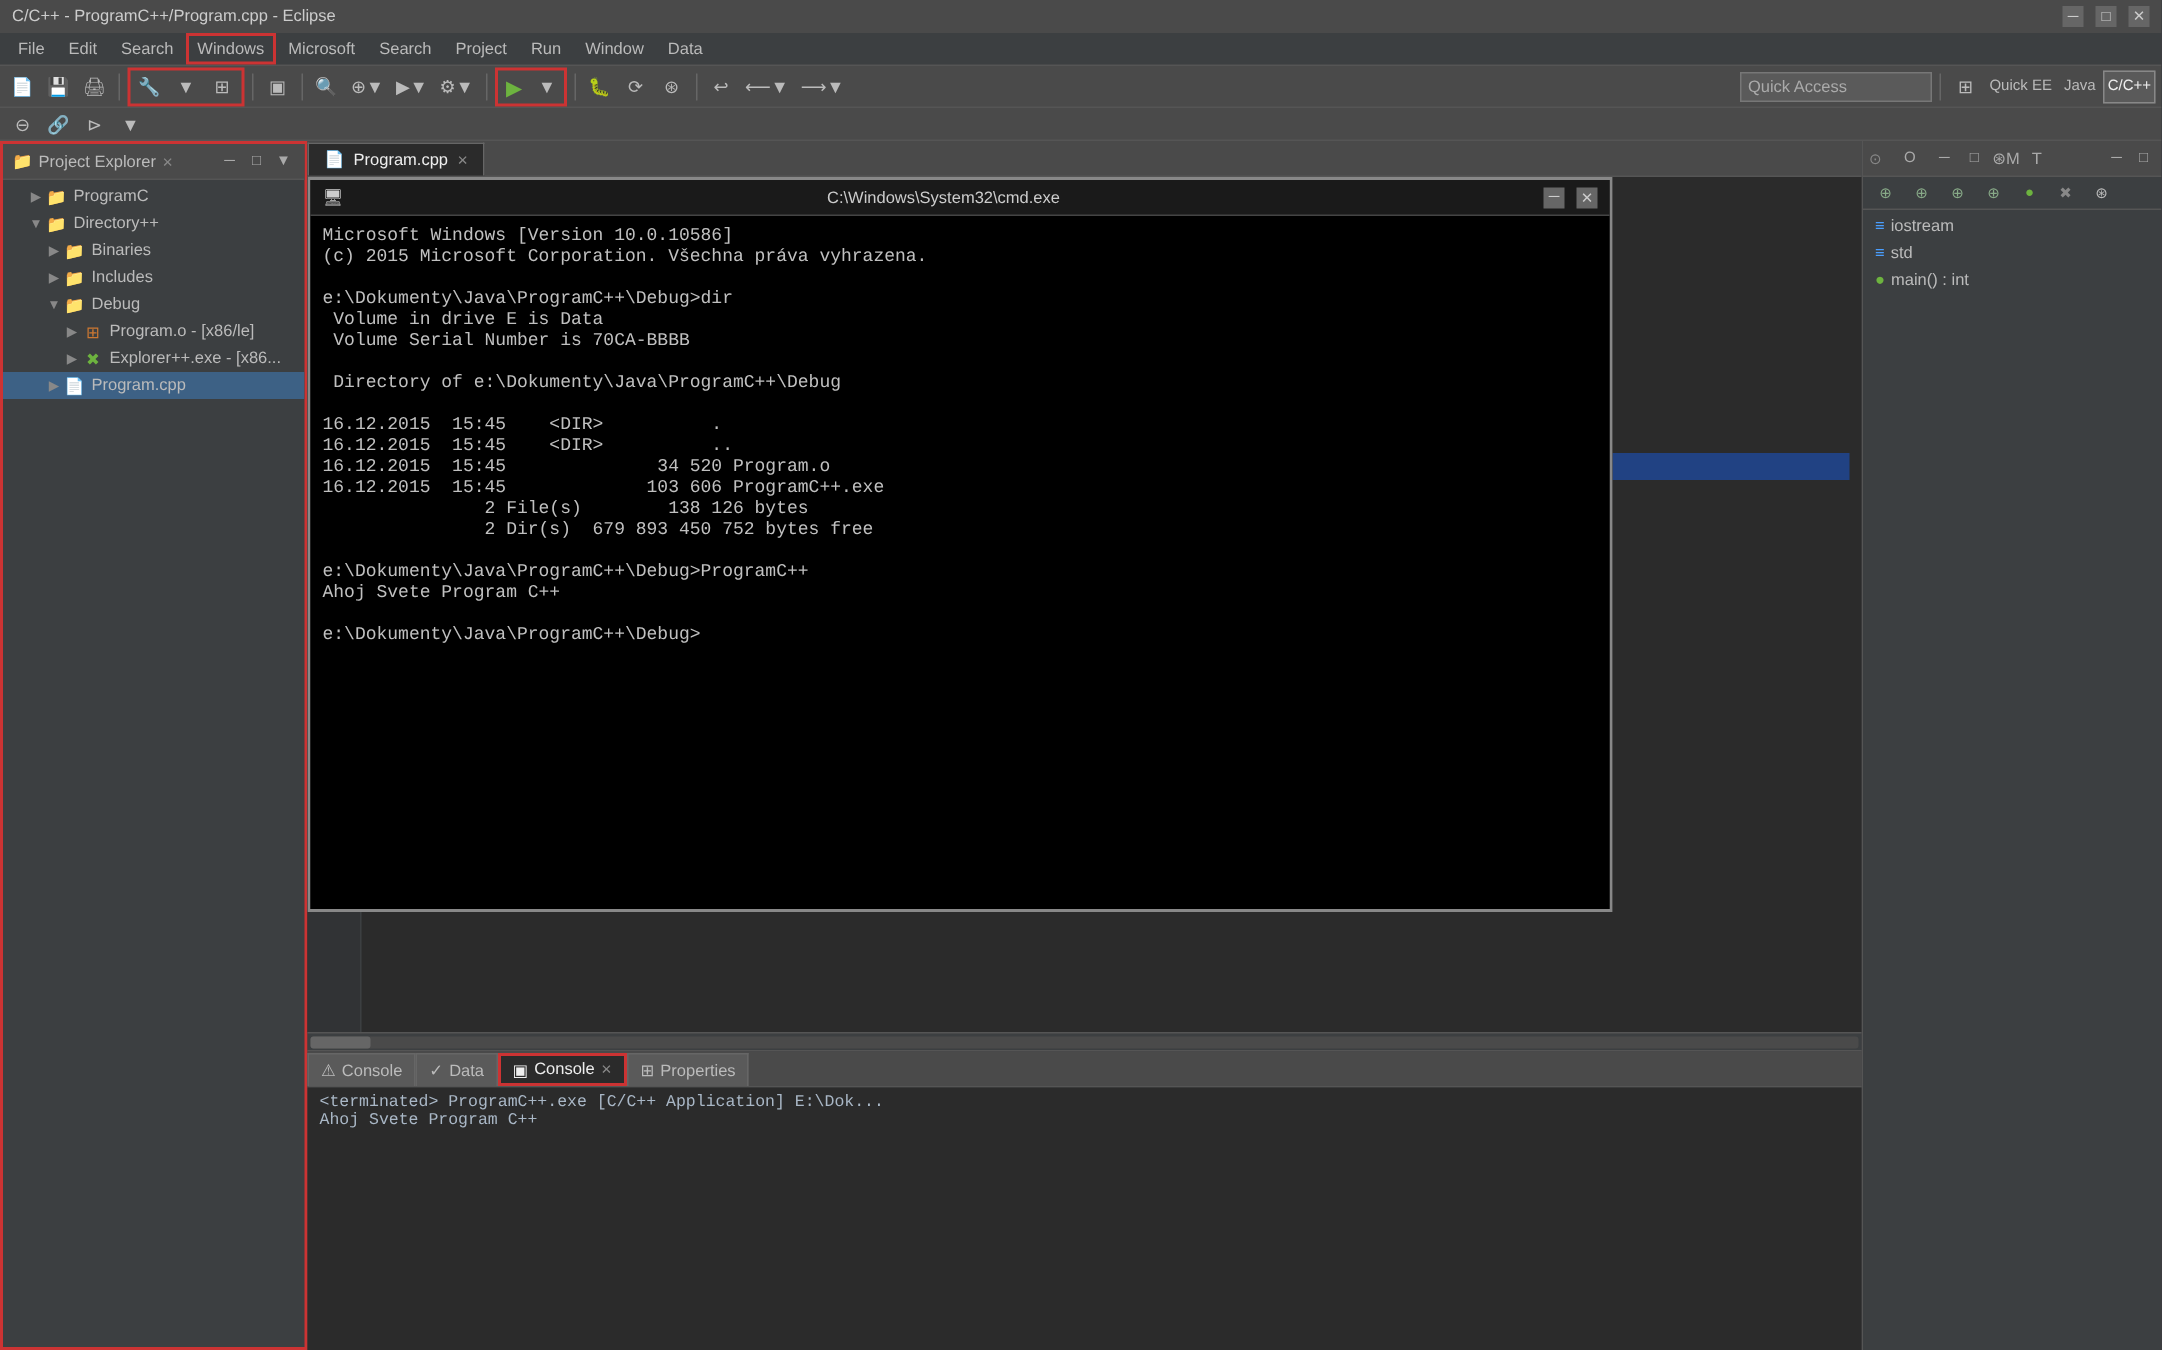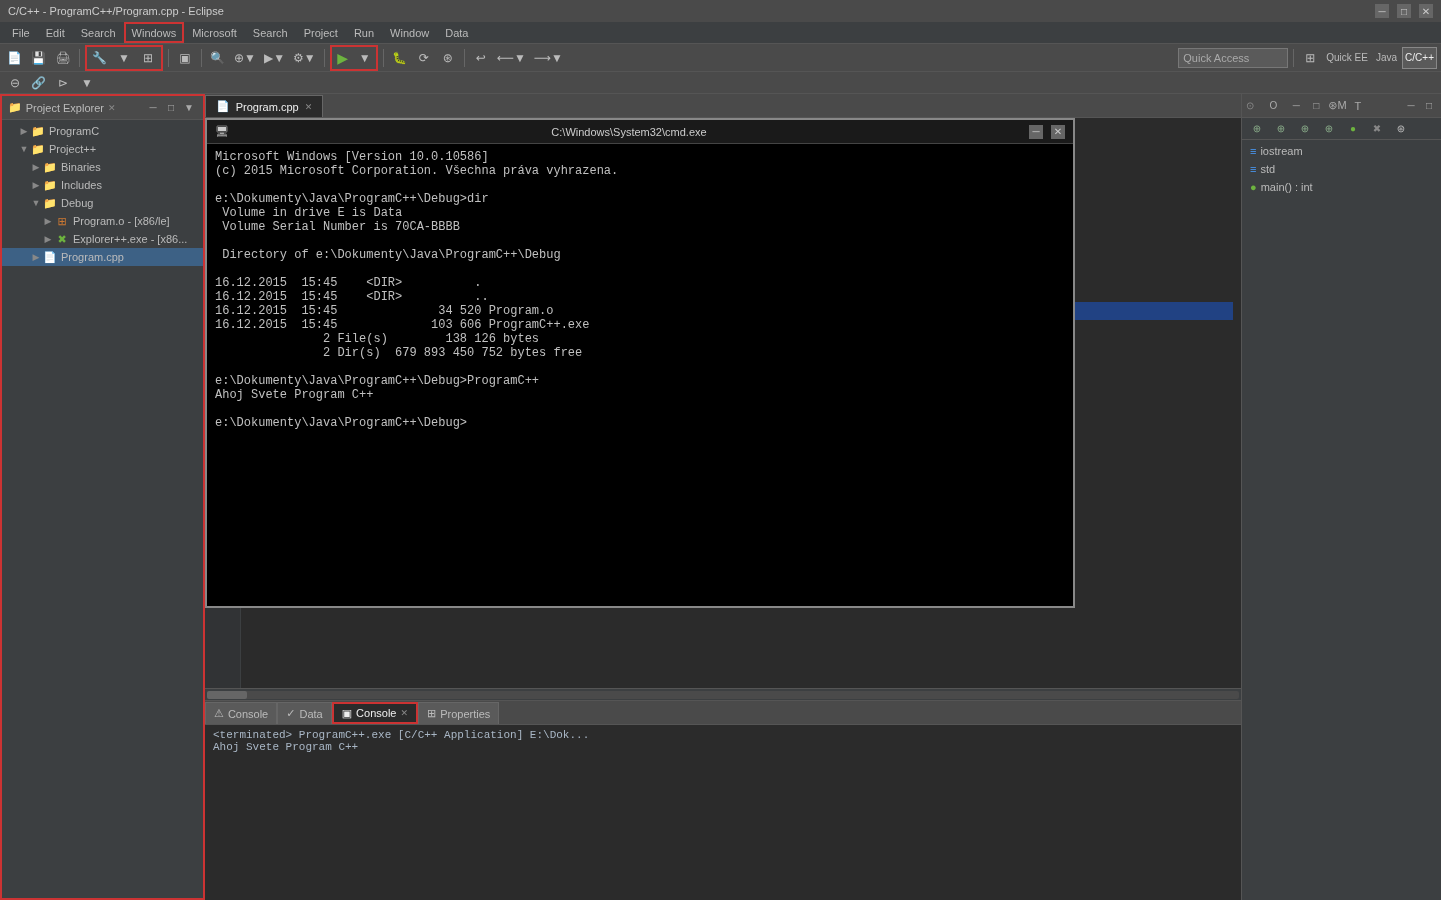--- a/index.html
+++ b/index.html
@@ -60,21 +60,21 @@
       justify-content: center;
       font-size: 12px;
       padding: 0 2px;
     }
     .toolbar-separator { width: 1px; height: 18px; background: #666; margin: 0 3px; }
     .quick-access-box {
       margin-left: auto;
       background: #5a5a5a;
       border: 1px solid #777;
       height: 20px;
-      width: 110px;
+      width: 128px;
       display: flex;
       align-items: center;
       padding: 0 4px;
       color: #aaa;
       font-size: 11px;
     }
 
     
     .toolbar2 {
       background: #4a4a4a;
@@ -444,21 +444,21 @@
 
         <div class="tree-item tree-indent-1">
           <span class="tree-arrow">▶</span>
           <span class="tree-icon icon-folder">📁</span>
           <span>ProgramC</span>
         </div>
 
         <div class="tree-item tree-indent-1">
           <span class="tree-arrow">▼</span>
           <span class="tree-icon icon-folder">📁</span>
-          <span>Project++</span>
+          <span>Directory++</span>
         </div>
 
         <div class="tree-item tree-indent-2">
           <span class="tree-arrow">▶</span>
           <span class="tree-icon icon-folder">📁</span>
           <span>Binaries</span>
         </div>
 
         <div class="tree-item tree-indent-2">
           <span class="tree-arrow">▶</span>

